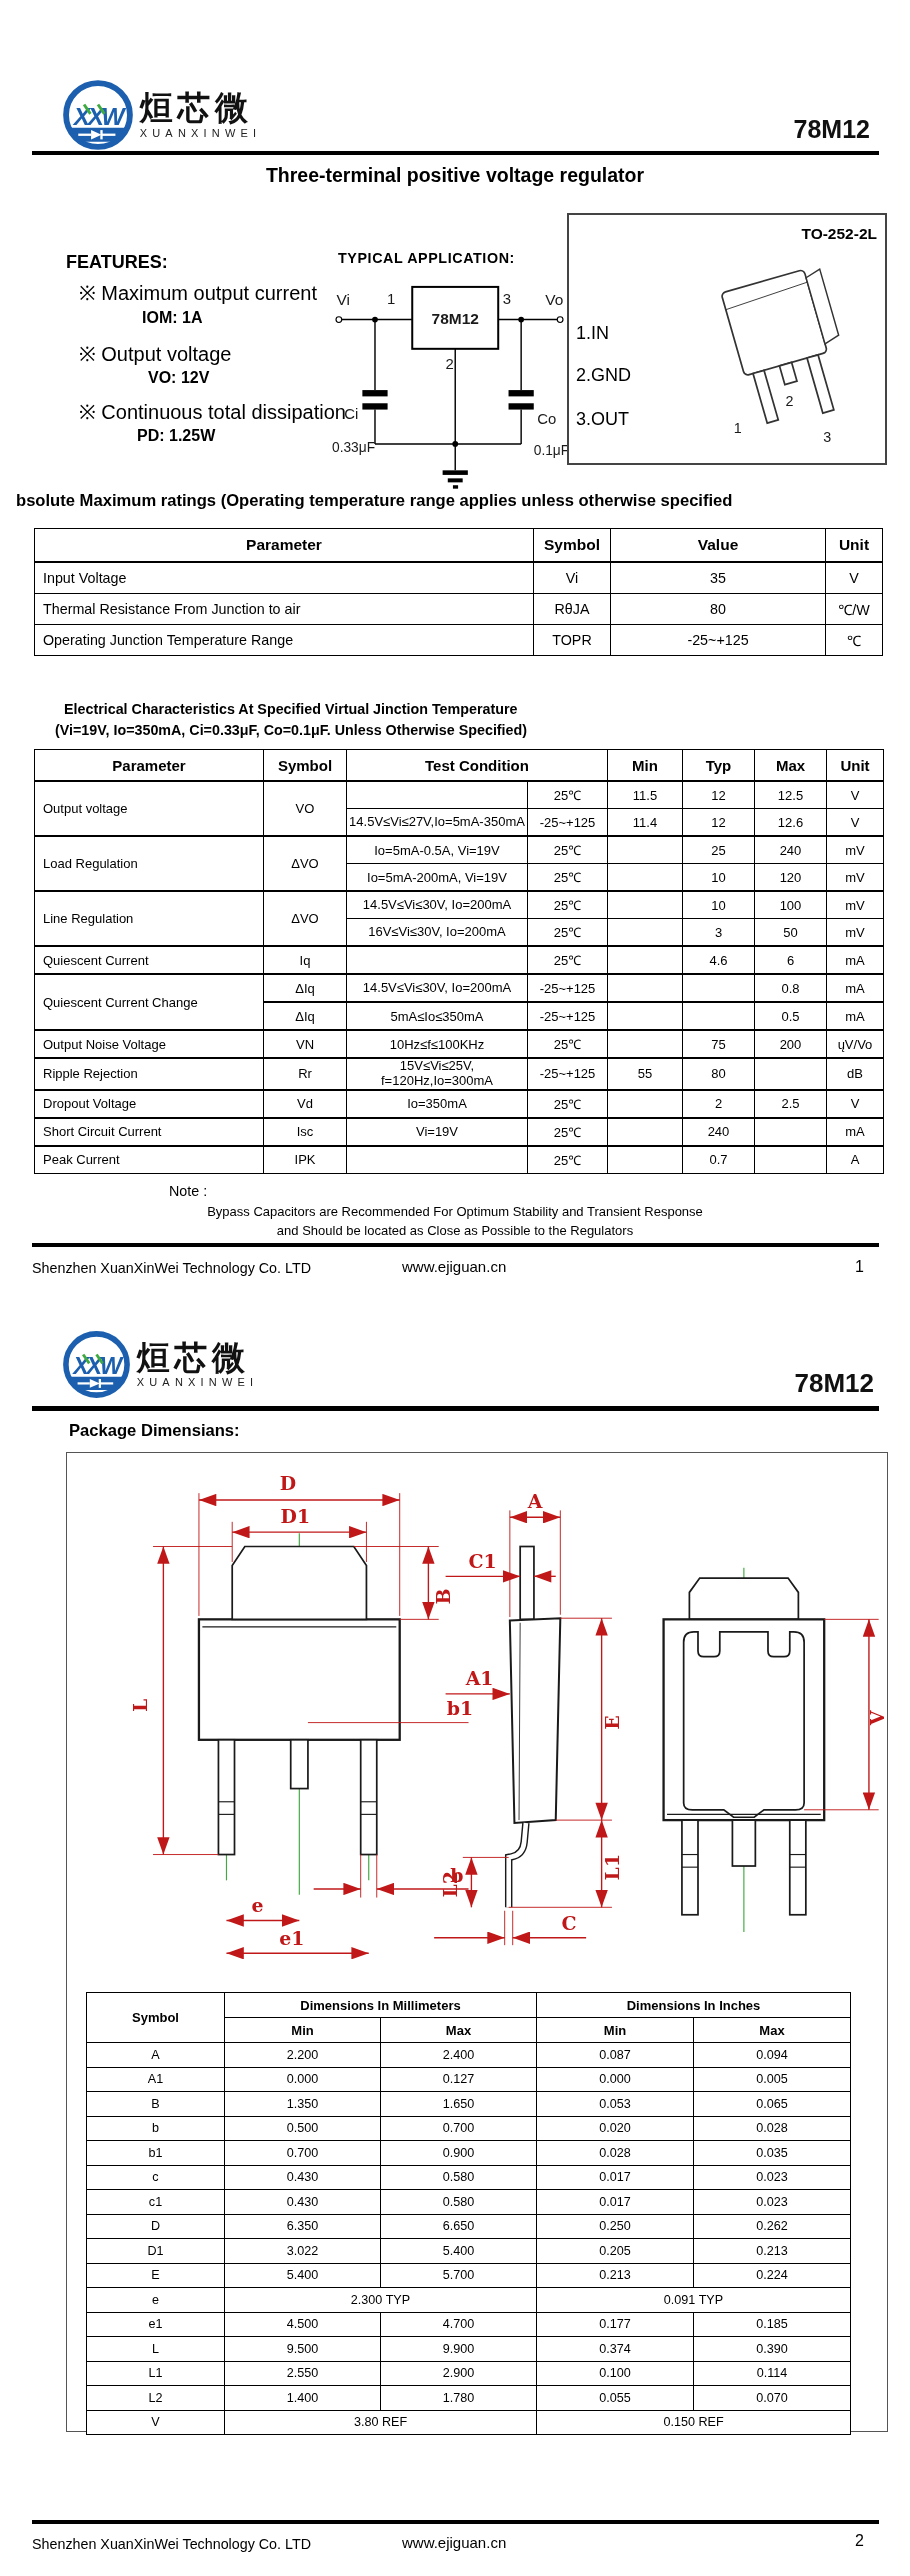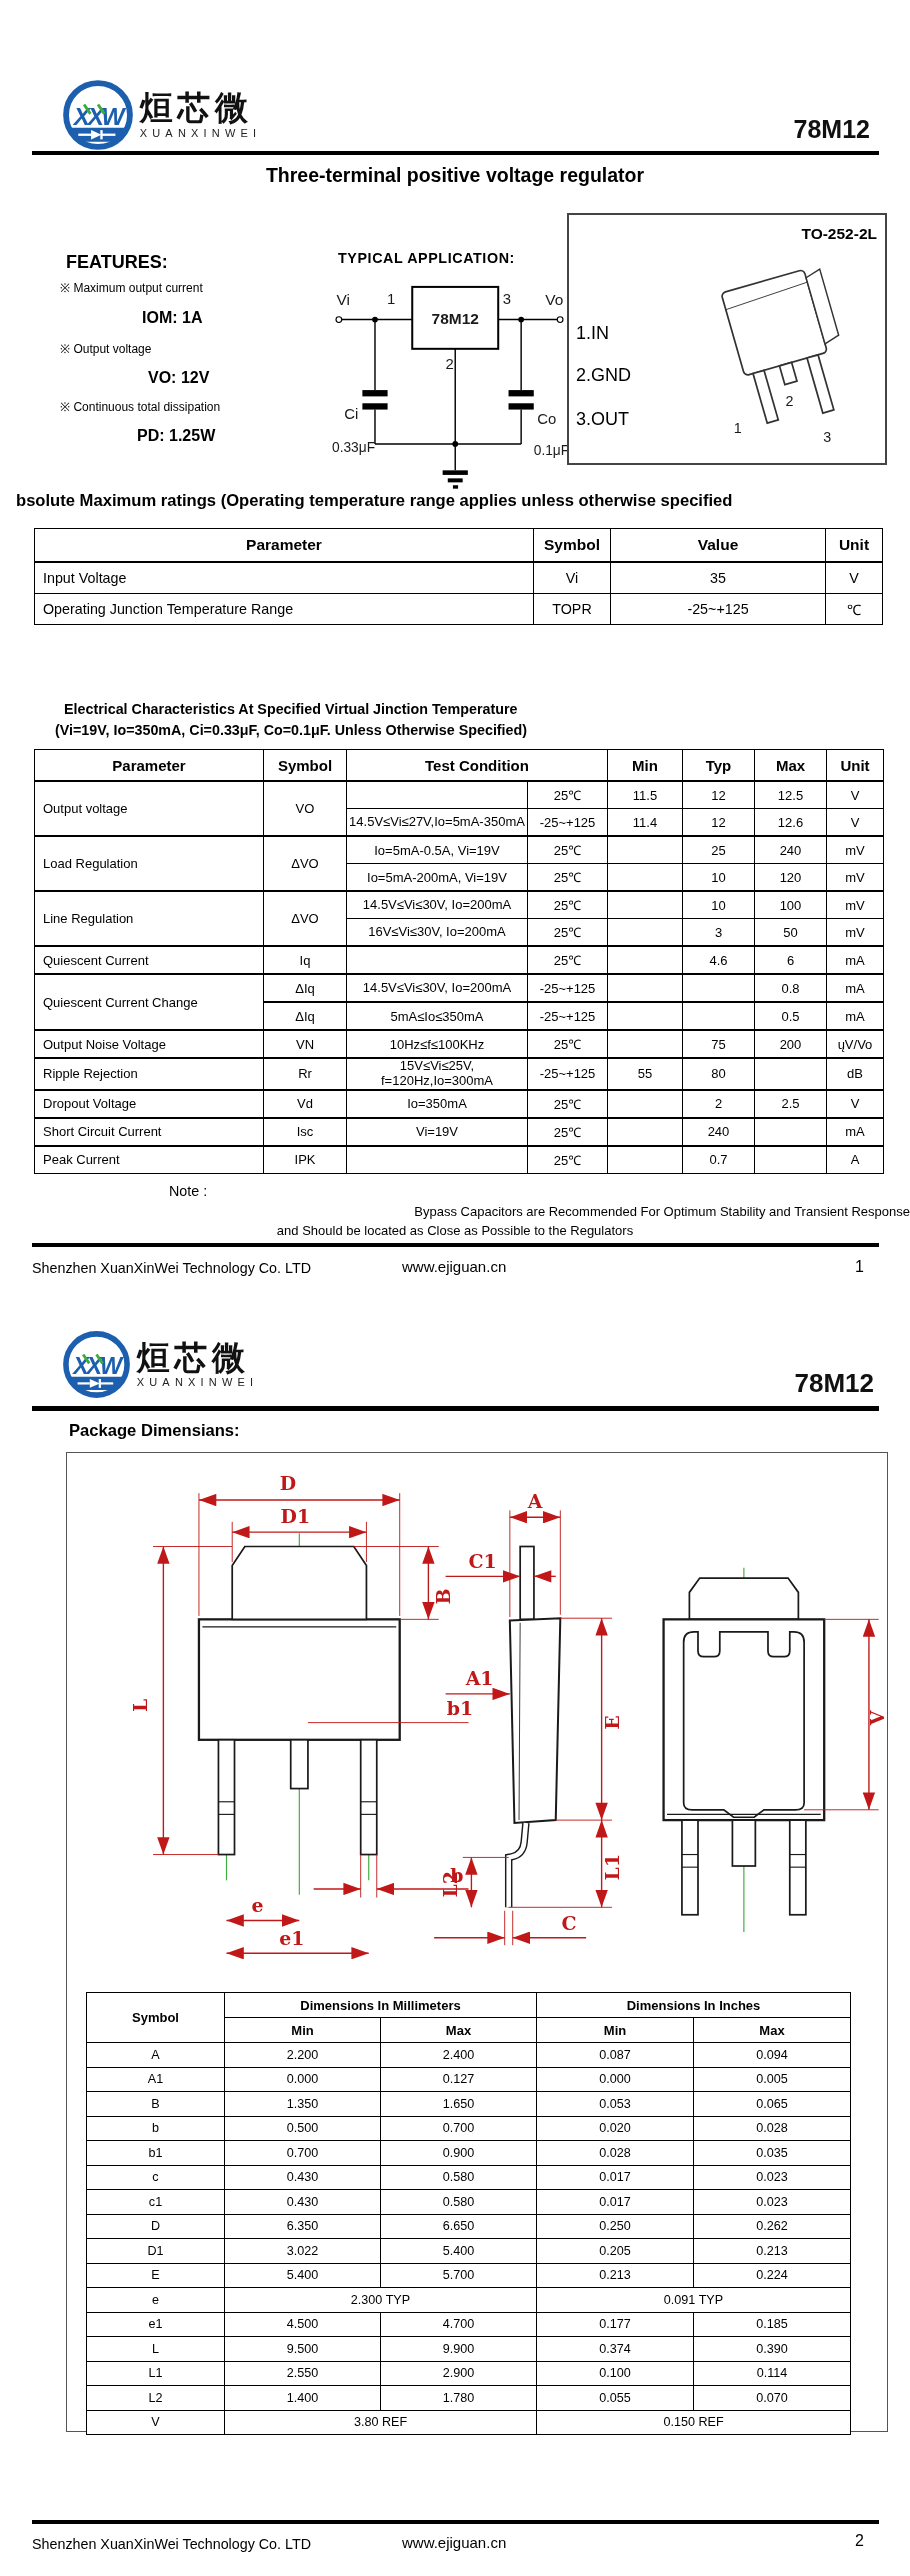--- a/index.html
+++ b/index.html
@@ -7,21 +7,21 @@
   .abs{position:absolute;}
   .rule{position:absolute;left:32px;width:847px;height:4px;background:#000;}
   
   .logo{position:absolute;display:flex;align-items:center;}
   .logo-cn{font-size:33px;font-weight:bold;letter-spacing:4.6px;line-height:1;color:#111;}
   .logo-en{font-size:11px;letter-spacing:5.2px;color:#222;margin-top:2.3px;}
   .partnum{position:absolute;font-weight:bold;color:#111;}
   .doc-title{position:absolute;left:0;width:910px;text-align:center;font-weight:bold;font-size:19.5px;}
   
   .feat-head{font-weight:bold;font-size:18px;}
-  .feat-line{font-size:12px;white-space:nowrap;}
+  .feat-line{font-size:20px;white-space:nowrap;margin-left:19px;}
   .feat-val{font-weight:bold;font-size:16px;white-space:nowrap;}
   .typapp-head{font-weight:bold;font-size:14.3px;letter-spacing:0.6px;}
   
   .pkgbox{position:absolute;left:567px;top:213px;width:316px;height:248px;border:2.3px double #444;background:#fff;}
   .pkgbox .pkg-name{position:absolute;right:8px;top:10.3px;font-weight:bold;font-size:15.5px;}
   .pkgbox .pin-label{position:absolute;left:6.9px;font-size:18px;}
   
   .amr-heading{position:absolute;left:16px;top:491px;width:894px;white-space:nowrap;overflow:hidden;font-weight:bold;font-size:16.6px;}
   .elec-h{position:absolute;font-weight:bold;font-size:14.3px;white-space:nowrap;}
   
@@ -157,20 +157,26 @@
     </tr>
   </thead>
   <tbody>
       <tr>
         <td class="pl">Input  Voltage</td>
         <td>Vi</td>
         <td>35</td>
         <td>V</td>
       </tr>
       <tr>
+        <td class="pl">Thermal Resistance From Junction to air</td>
+        <td>RθJA</td>
+        <td>80</td>
+        <td>℃/W</td>
+      </tr>
+      <tr>
         <td class="pl">Operating Junction Temperature Range</td>
         <td>TOPR</td>
         <td>-25~+125</td>
         <td>℃</td>
       </tr>
     </tbody>
 </table>
 
 <div class="elec-h" style="left:64px;top:701px;">Electrical  Characteristics At Specified Virtual Jinction Temperature</div>
 <div class="elec-h" style="left:55px;top:722px;">(Vi=19V, Io=350mA, Ci=0.33μF, Co=0.1μF.  Unless Otherwise Specified)</div>
@@ -328,21 +334,21 @@
         <td>25℃</td>
         <td></td>
         <td>0.7</td>
         <td></td>
         <td>A</td>
       </tr>
     </tbody>
 </table>
 
 <div class="abs" style="left:169px;top:1183px;font-size:14.3px;">Note :</div>
-<div class="abs" style="left:0;top:1204px;width:910px;text-align:right;font-size:13px;">Bypass Capacitors are Recommended For Optimum Stability and Transient Response</div>
+<div class="abs" style="left:0;top:1204px;width:910px;text-align:center;font-size:13px;">Bypass Capacitors are Recommended For Optimum Stability and Transient Response</div>
 <div class="abs" style="left:0;top:1223px;width:910px;text-align:center;font-size:13px;">and Should be located as Close as Possible to the Regulators</div>
 
 <div class="rule" style="top:1243px;"></div>
 <div class="footer-company" style="top:1260px;">Shenzhen XuanXinWei Technology Co. LTD</div>
 <div class="footer-site" style="top:1258px;">www.ejiguan.cn</div>
 <div class="footer-page" style="top:1258px;">1</div>
 
 <div class="logo" style="left:62px;top:1330px;">
   <svg width="69" height="69" viewBox="0 0 124 124">
     <circle cx="62" cy="62" r="55" fill="#fff" stroke="#1b5fae" stroke-width="10"></circle>

